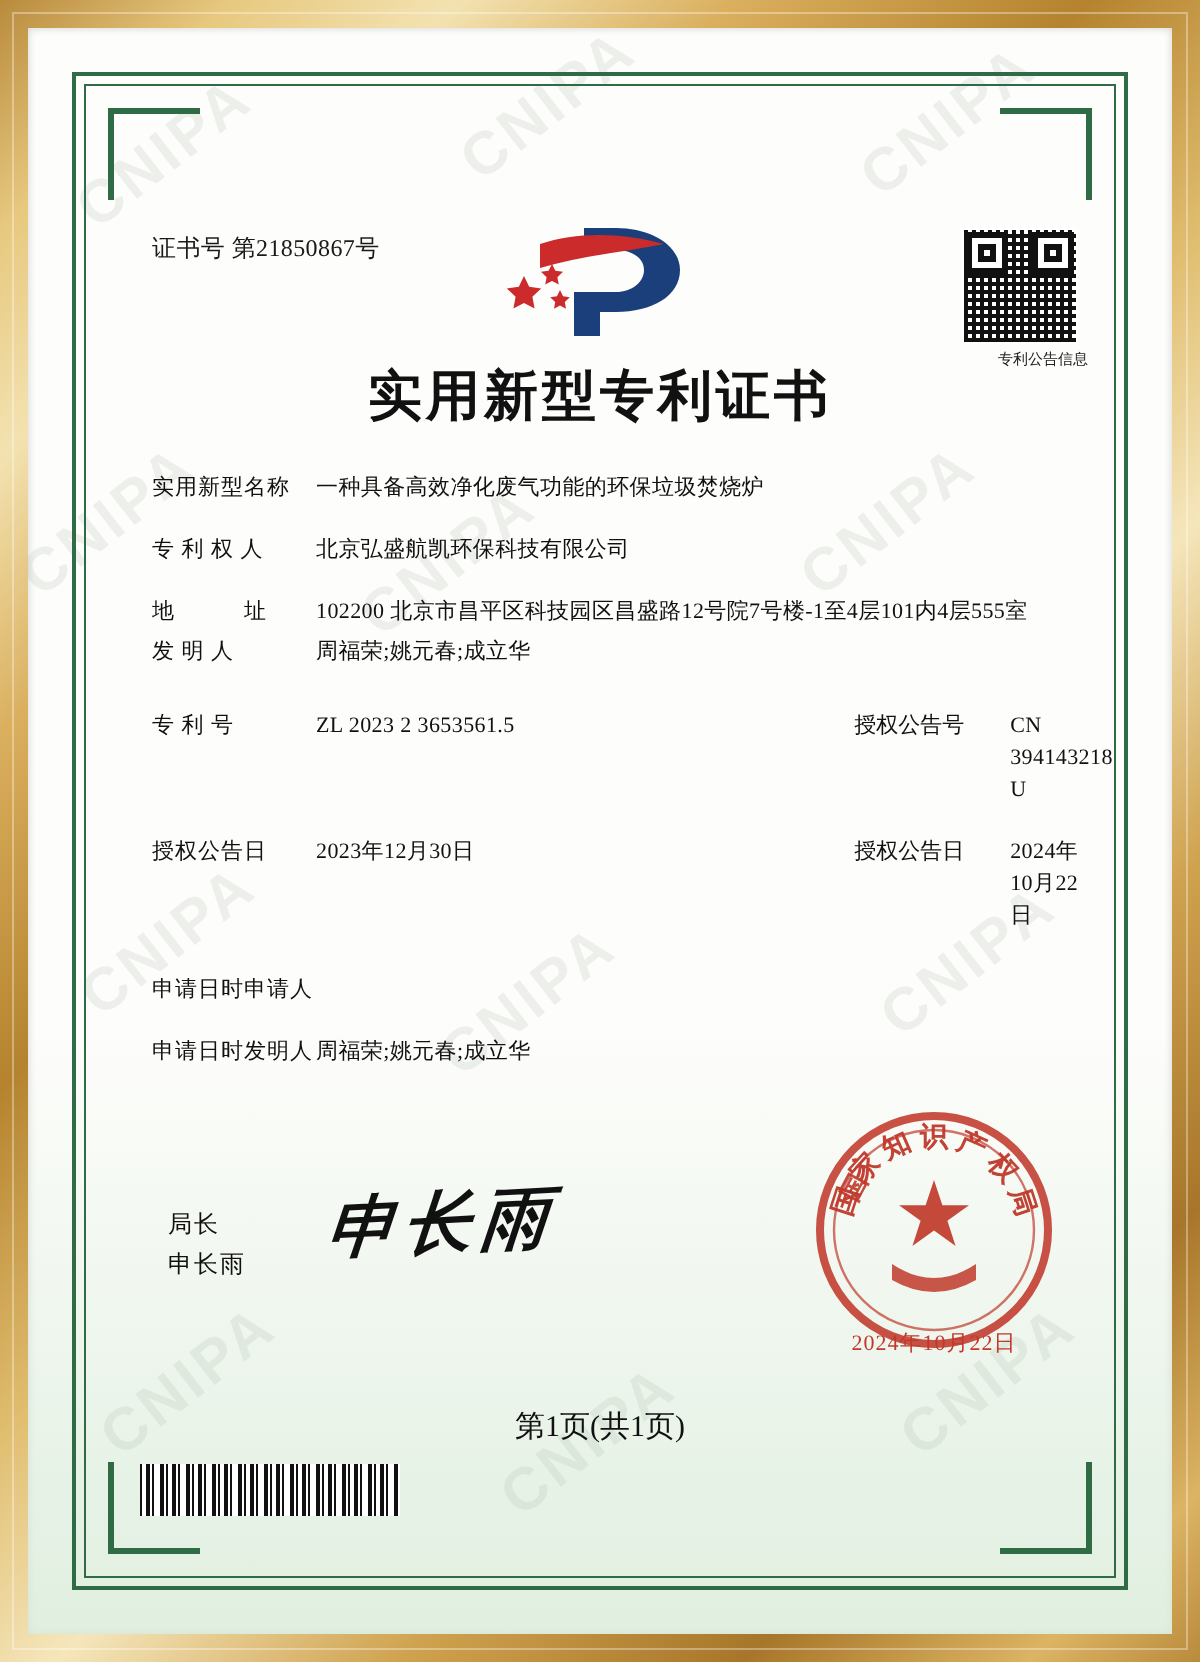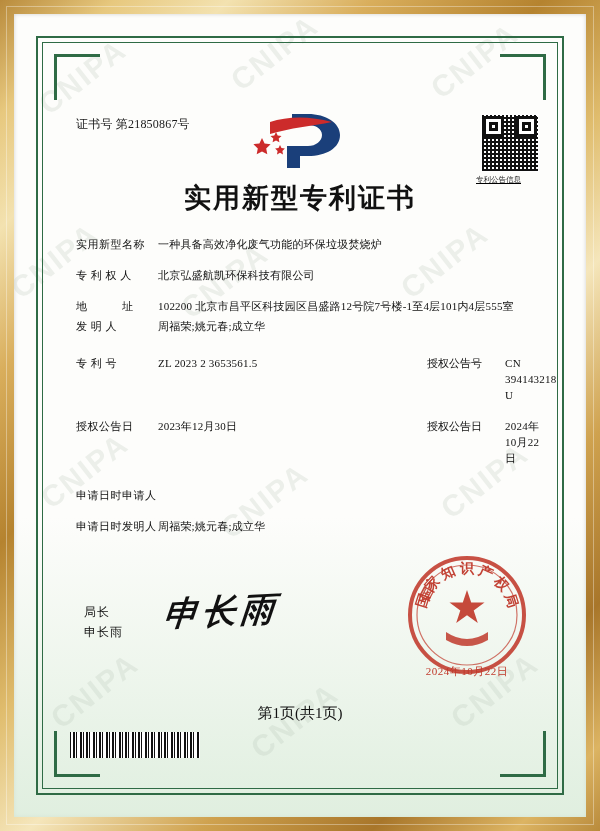--- a/index.html
+++ b/index.html
@@ -118,22 +118,21 @@
     height: 62px;
   }
   .logo svg { display: block; }
 
   
   .qr-wrap {
     position: absolute;
     right: 42px;
     top: 100px;
     width: 68px;
-    text-align: left;
-    text-decoration: underline;
+    text-align: right;
   }
   .qr {
     width: 56px;
     height: 56px;
     margin: 0 auto;
     background-color: #ffffff;
     background-image:
       repeating-linear-gradient(90deg, #111 0 2px, transparent 2px 4px),
       repeating-linear-gradient(0deg, #111 0 2px, transparent 2px 4px);
     background-size: 4px 4px, 4px 4px;

